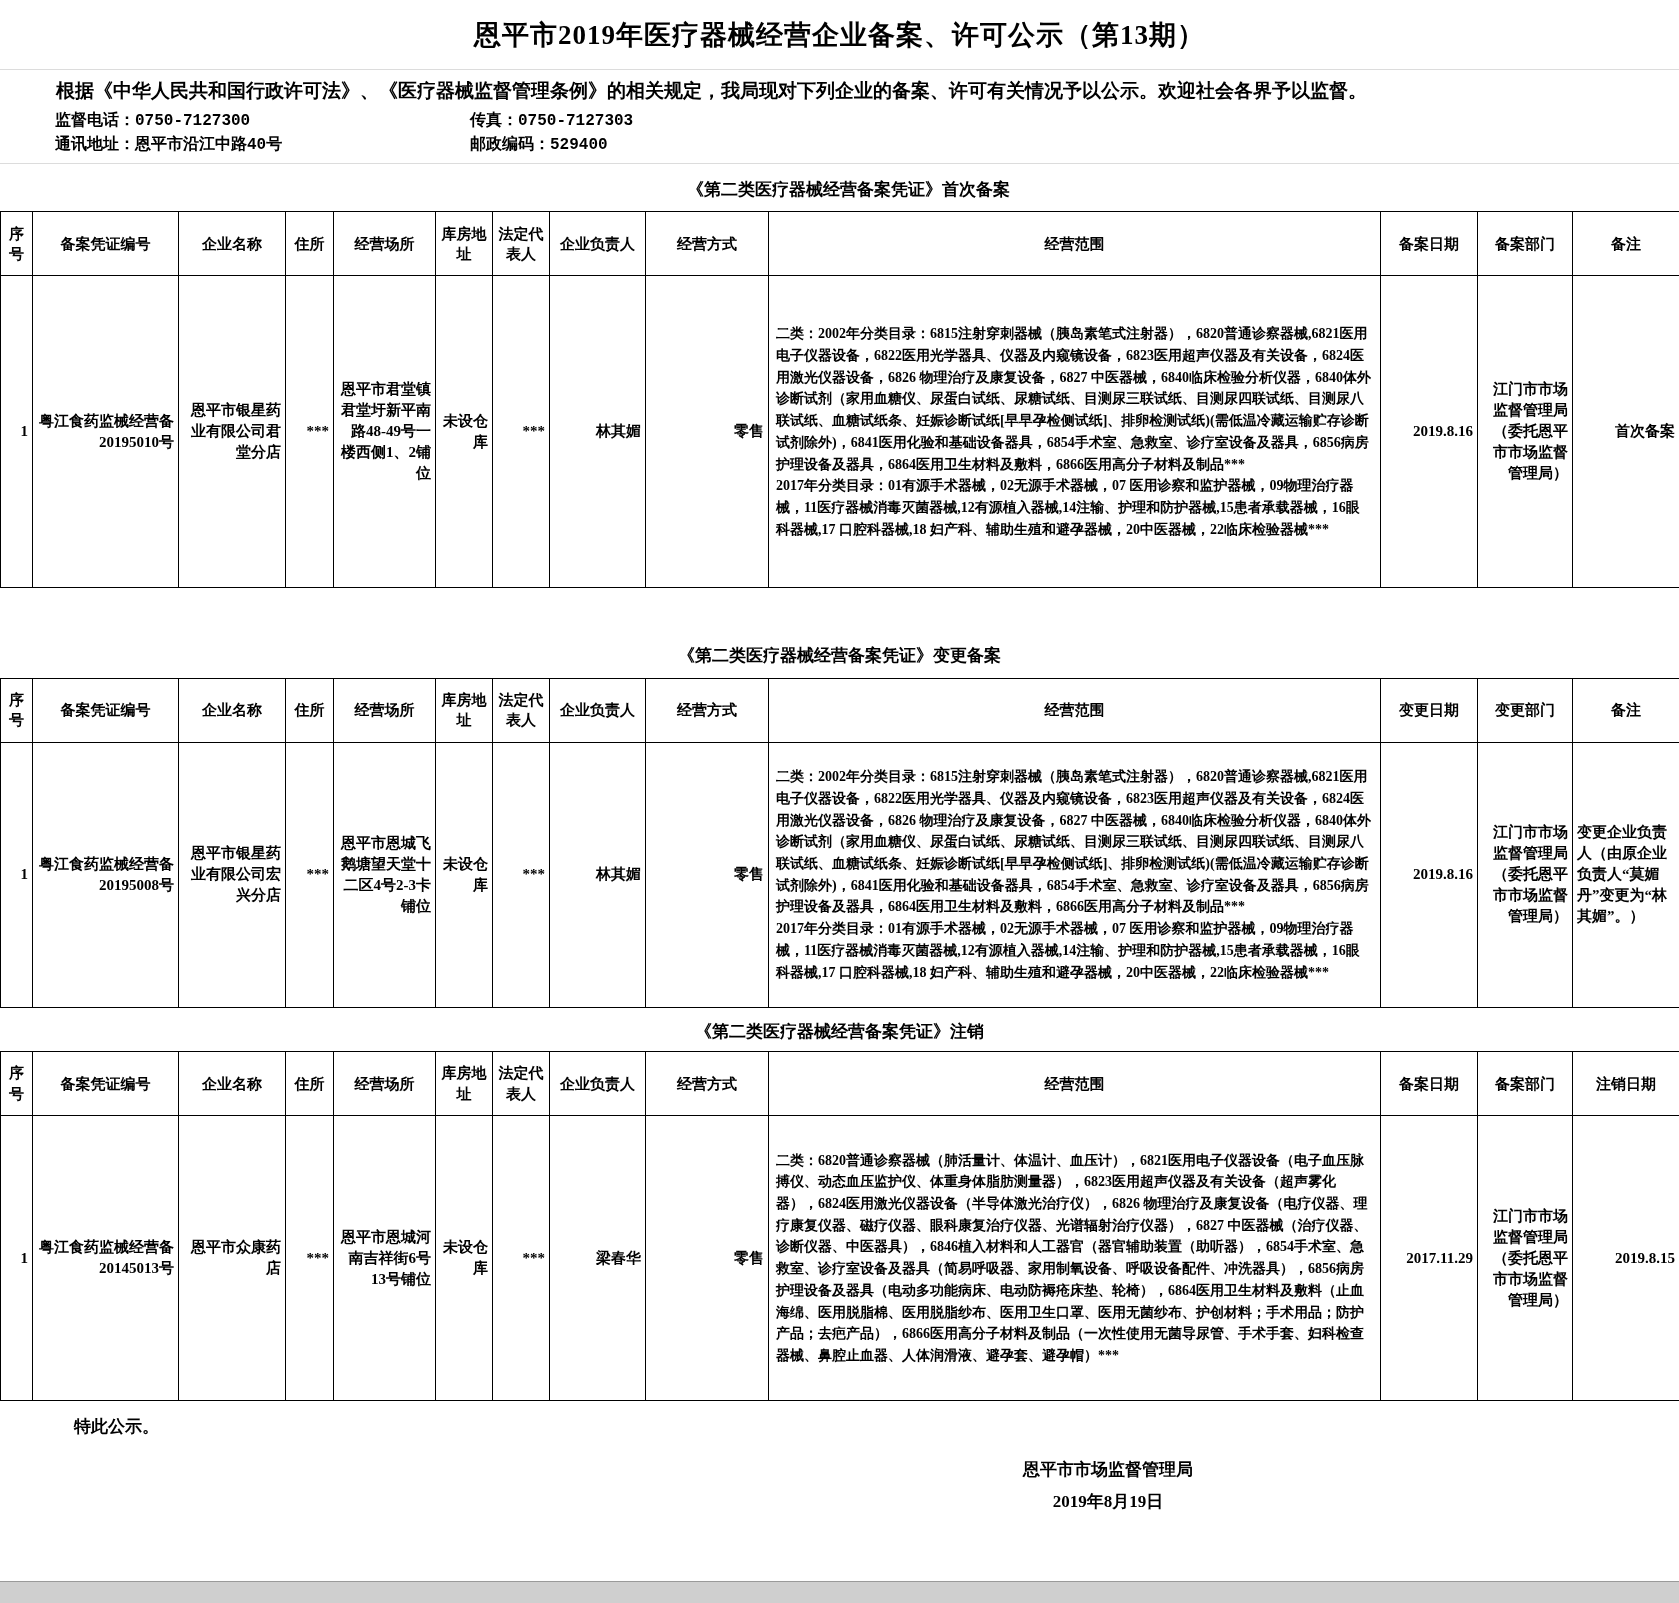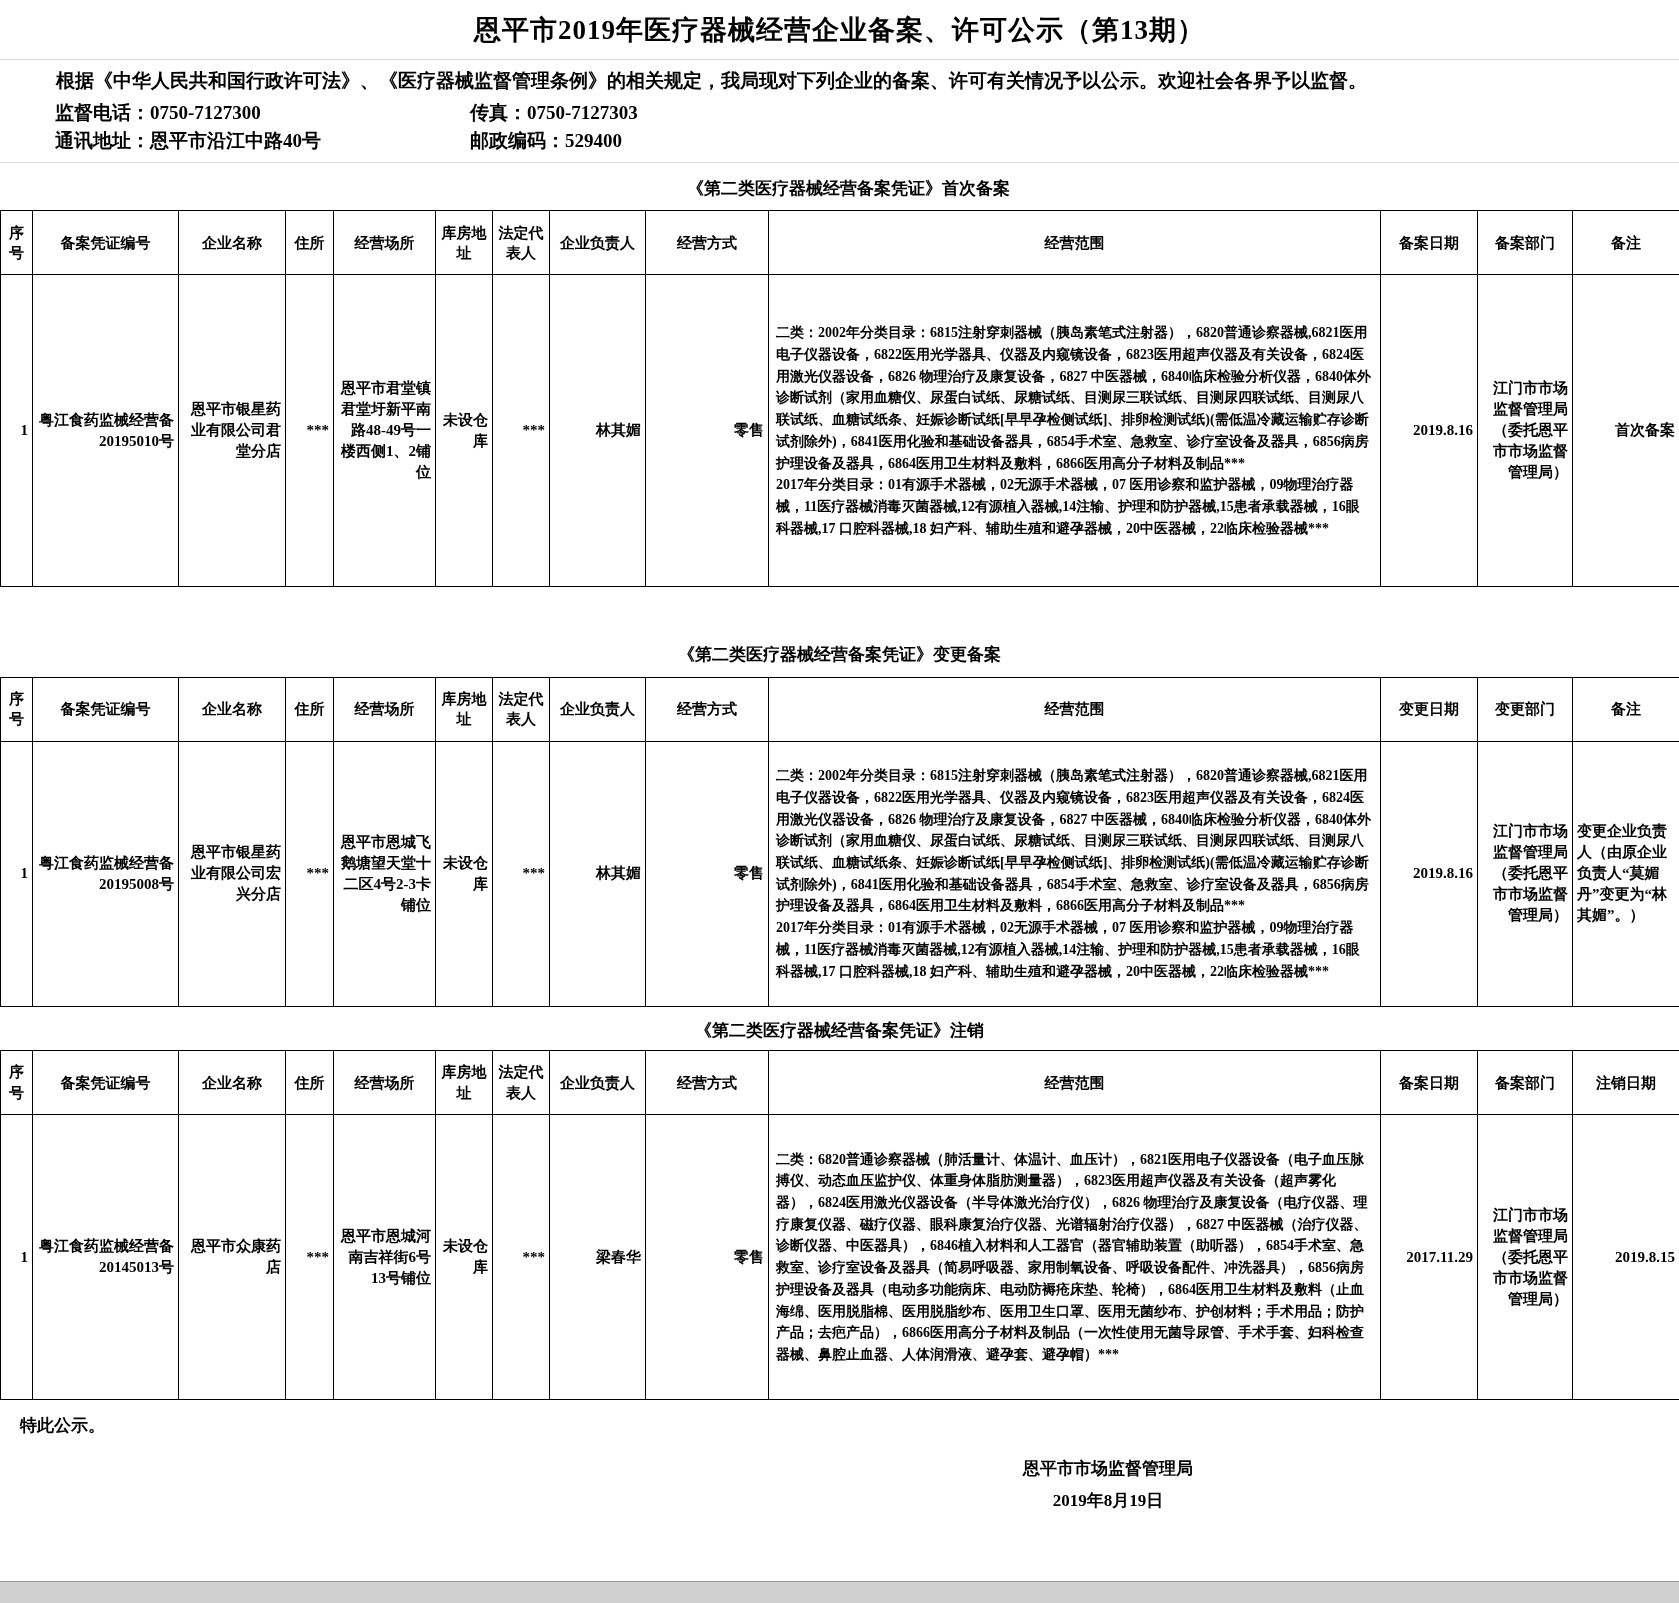--- a/index.html
+++ b/index.html
@@ -6,41 +6,42 @@
   html, body { width: 1679px; background: #ffffff; }
   body {
     position: relative;
     height: 1603px;
     overflow: hidden;
     font-family: "Liberation Serif", "DejaVu Serif", serif;
     font-weight: 700;
     color: #000;
   }
   .title-bar {
-    height: 60px;
+    height: 70px;
     display: flex; align-items: center; justify-content: center;
     font-size: 27px;
     letter-spacing: 1px;
     border-bottom: 1px solid #dcdcdc;
   }
   .intro-block {
     padding: 8px 10px 6px 8px;
     border-bottom: 1px solid #dcdcdc;
   }
   .intro-paragraph {
     font-size: 19px;
     line-height: 1.42;
     text-indent: 48px;
     margin-bottom: 4px;
   }
   .contact-row {
     display: flex;
     padding-left: 47px;
-    font-size: 19px;
+    font-size: 16px;
     line-height: 1.5;
+    font-family: Liberation Mono, monospace;
   }
   .contact-cell-left { width: 415px; }
   .section-title {
     text-align: center;
     font-size: 17px;
     line-height: 1.2;
   }
   .st-1 { margin: 16px 8px 11px 0; padding-left: 26px; }
   .st-2 { margin: 58px 0 11px 0; }
   .st-3 { margin: 14px 0 9px 0; }
@@ -79,21 +80,21 @@
     white-space: pre-line;
   }
   td.remark-long {
     text-align: left;
     font-size: 15px;
     line-height: 1.4;
     padding: 2px 4px;
     margin-left: 20px;
   }
   .closing-line {
-    margin: 14px 0 0 20px;
+    margin: 14px 0 0 74px;
     font-size: 17px;
   }
   .signature-block {
     margin-top: 16px;
     margin-left: 928px;
     width: 360px;
     text-align: center;
     font-size: 17px;
     line-height: 1.9;
   }

